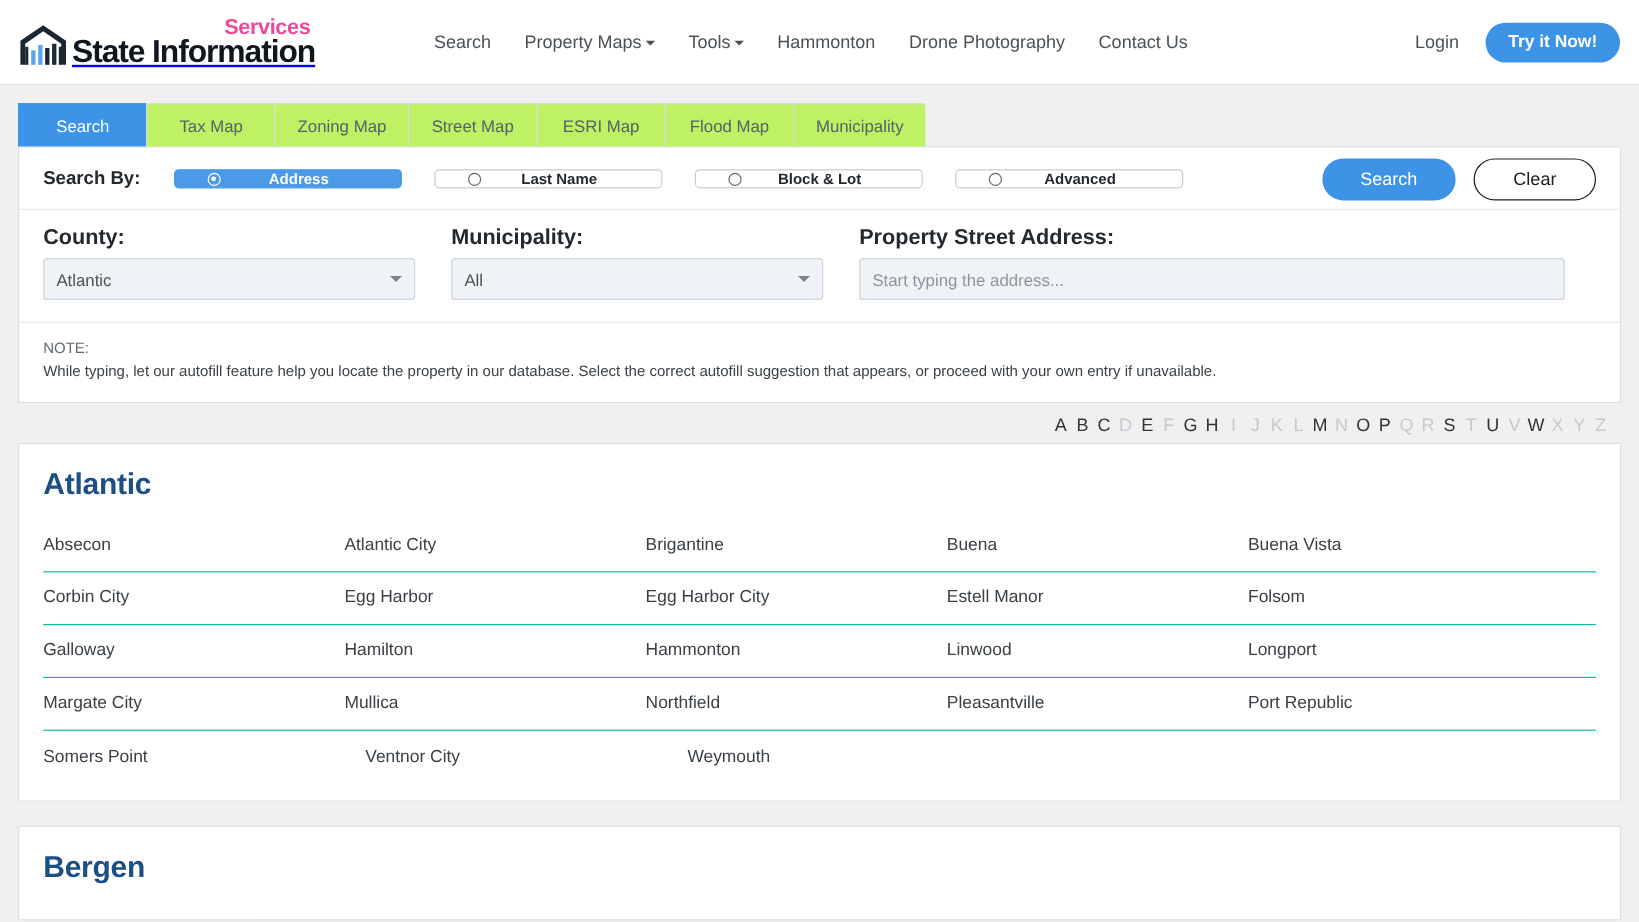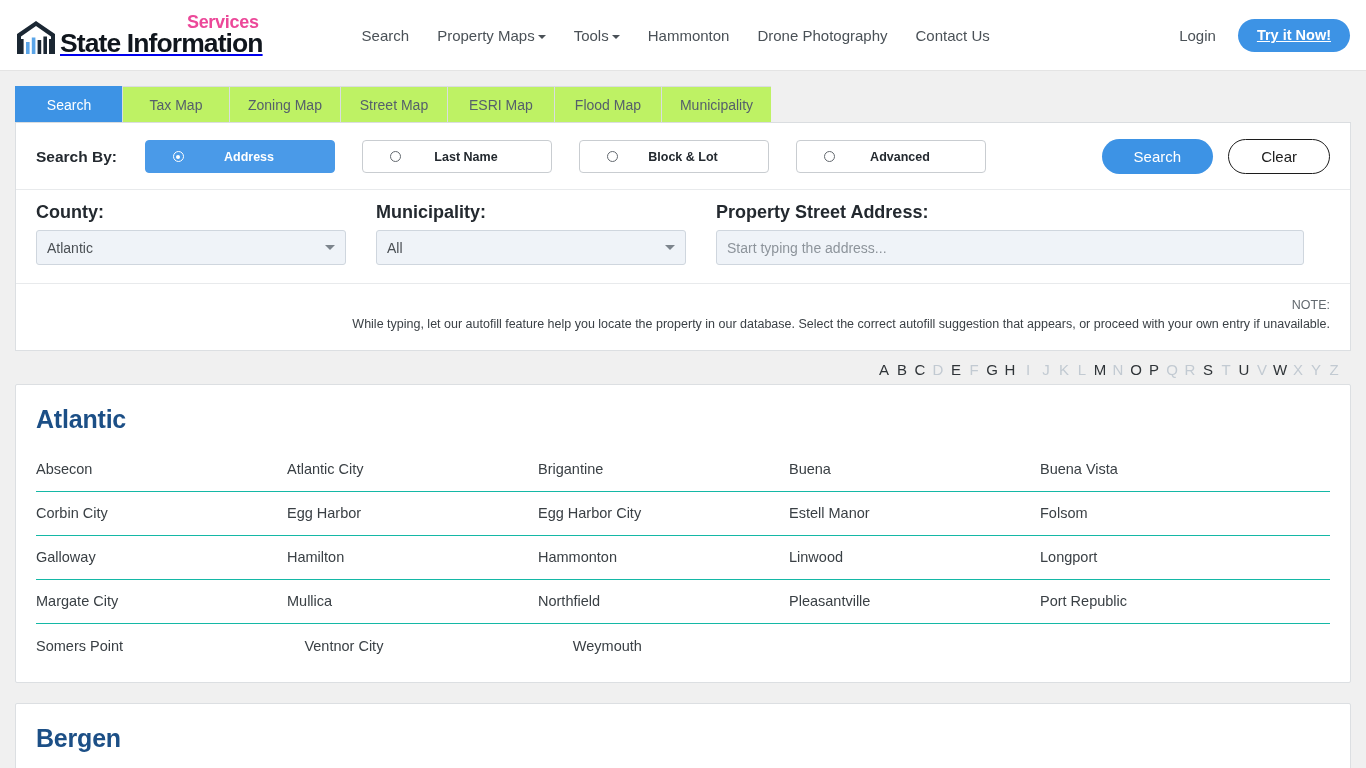--- a/index.html
+++ b/index.html
@@ -90,21 +90,20 @@
     background: #3d93e5;
     color: #fff;
     border: none;
     border-radius: 18px;
     font-size: 14.5px;
     font-weight: bold;
     padding: 9px 19px;
     cursor: pointer;
     line-height: 1;
     font-family: "Liberation Sans", sans-serif;
-    text-decoration: underline;
   }
 
   
   .tabs {
     margin: 15px 0 0 15px;
     display: flex;
     height: 37px;
     align-items: stretch;
     border-bottom: 1px solid #dadde0;
     width: 1336px;
@@ -149,21 +148,21 @@
   }
   .search-by-label {
     font-size: 15.5px;
     font-weight: bold;
     color: #23292f;
     margin-right: 28px;
     white-space: nowrap;
   }
   .radio-opt {
     width: 190px;
-    height: 33px;
+    height: 16px;
     border: 1px solid #c9cdd1;
     border-radius: 4px;
     display: flex;
     align-items: center;
     margin-right: 27px;
     cursor: pointer;
     background: #fff;
     position: relative;
     padding-left: 15px;
   }
@@ -265,21 +264,20 @@
   .text-box { cursor: text; color: #8d949b; }
   .w-county { width: 310px; }
   .w-muni { width: 310px; }
   .w-addr { width: 588px; }
 
   .note {
     padding: 12px 20px 15px 20px;
     font-size: 12.5px;
     color: #3b4146;
     line-height: 1.55;
-    text-align: right;
   }
   .note .note-title { color: #62696f; }
 
   
   .alpha-row {
     width: 1336px;
     margin: 10px 15px 6px 15px;
     display: flex;
     justify-content: flex-end;
     gap: 0px;

